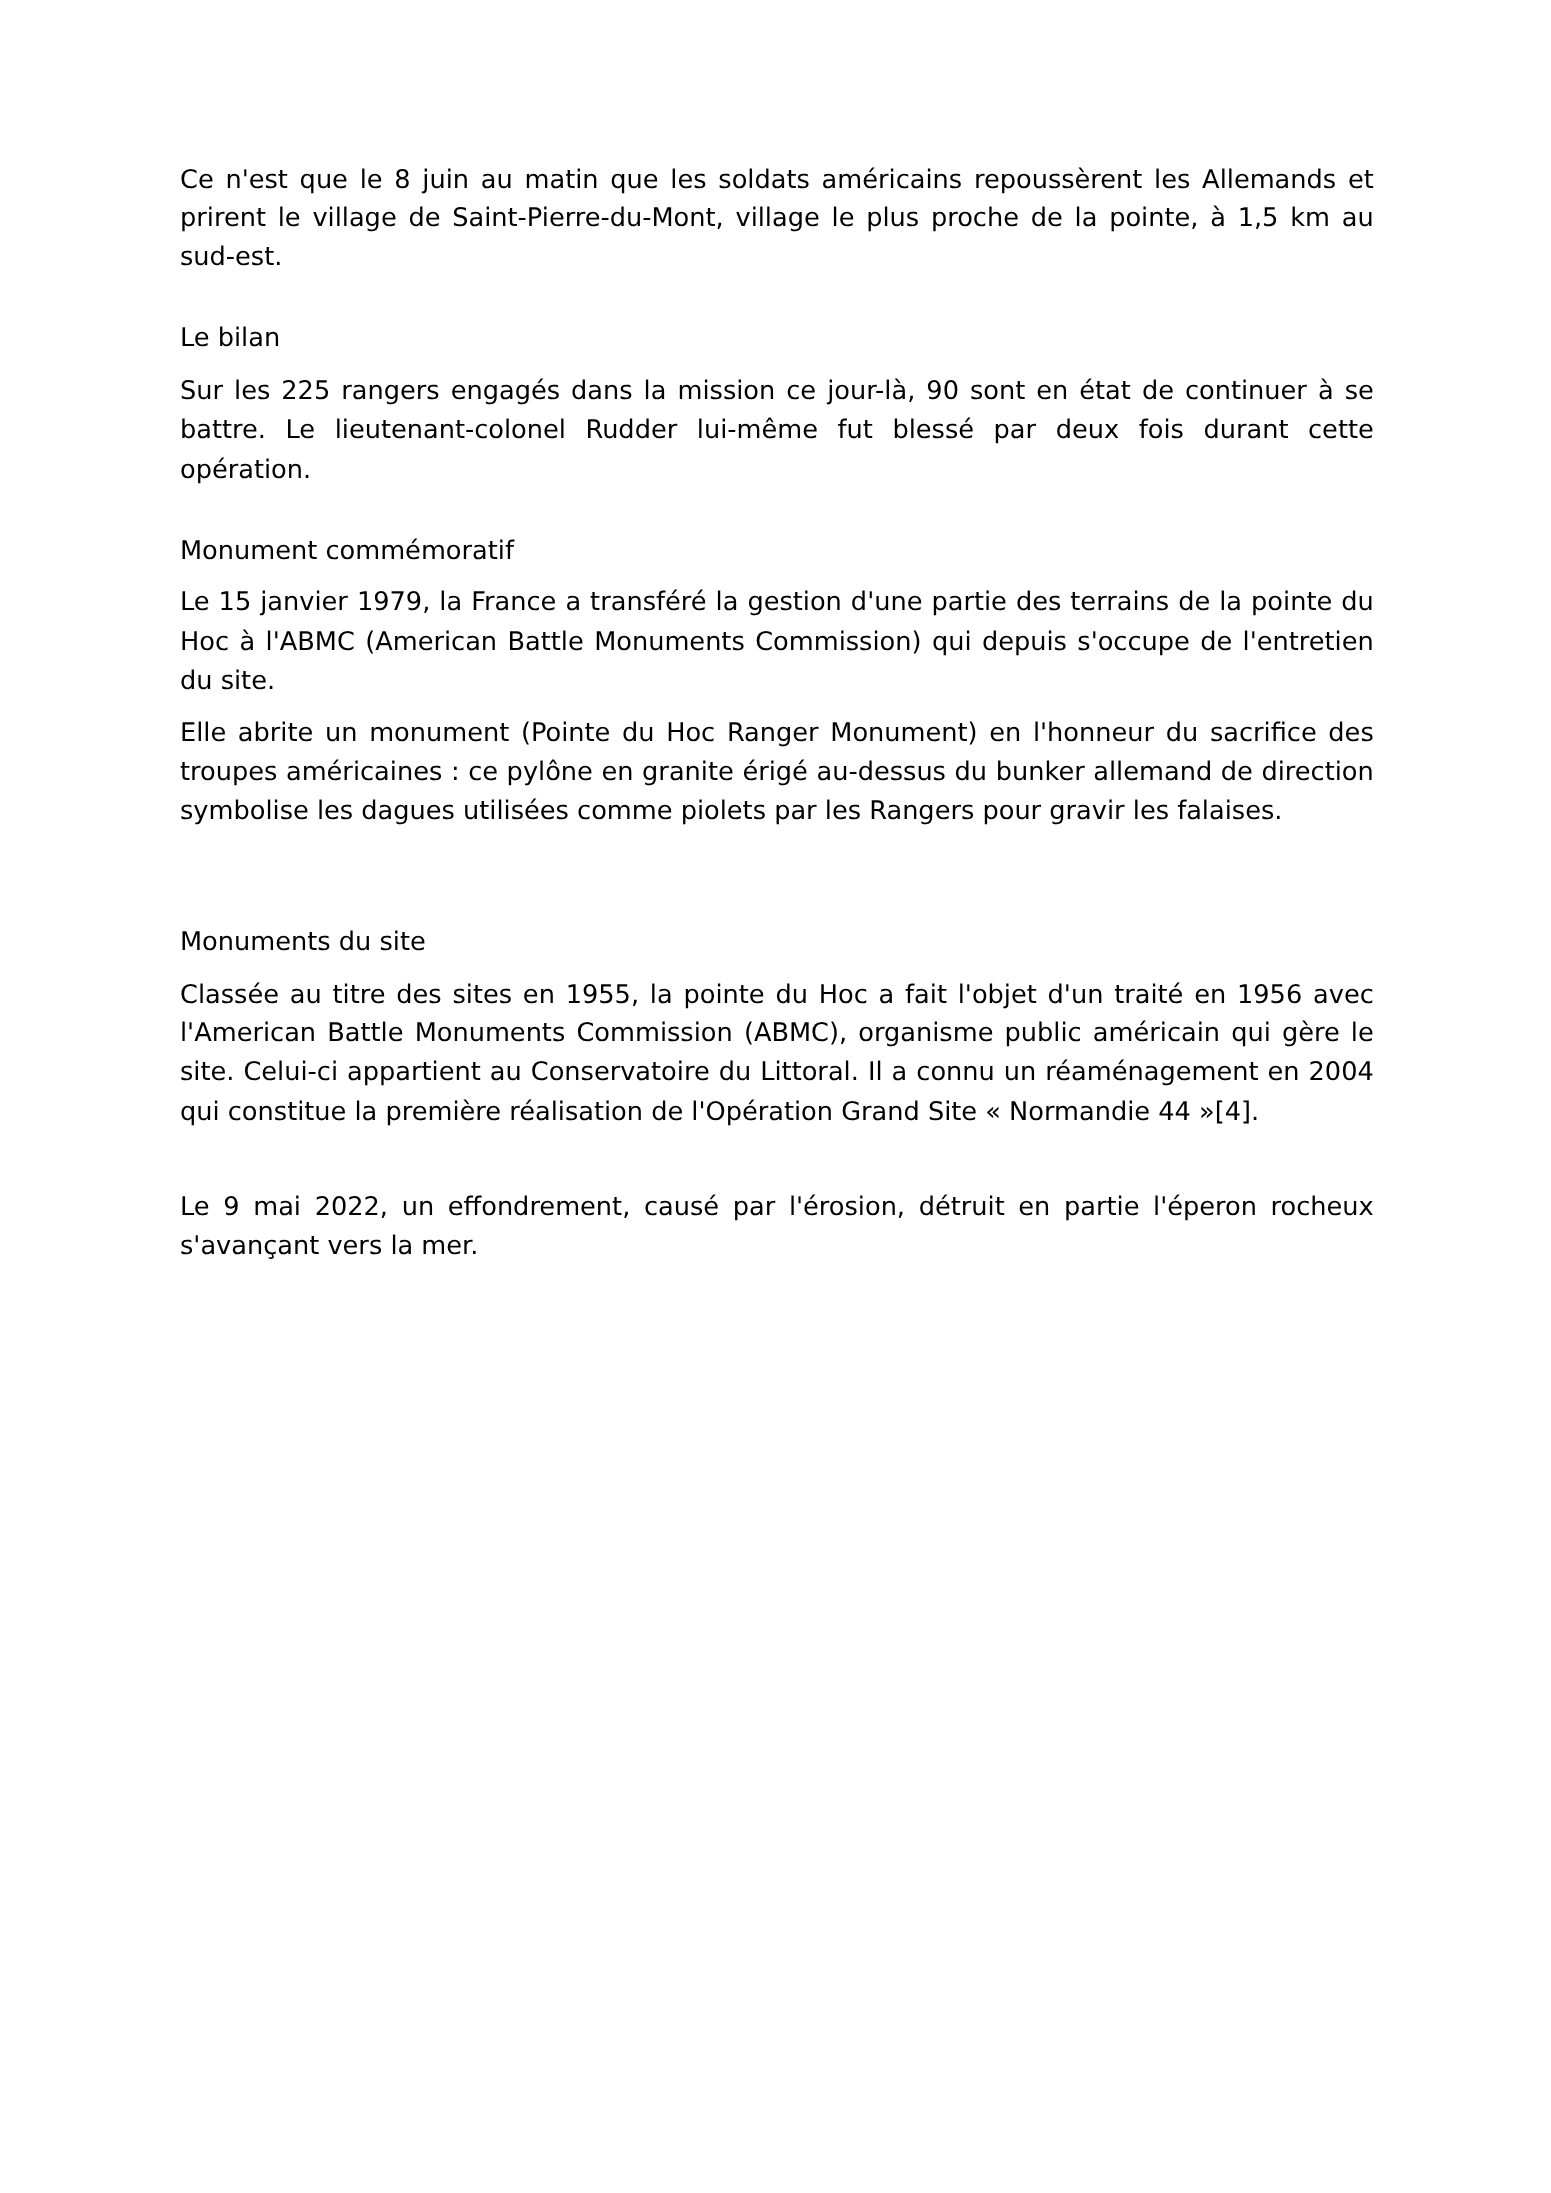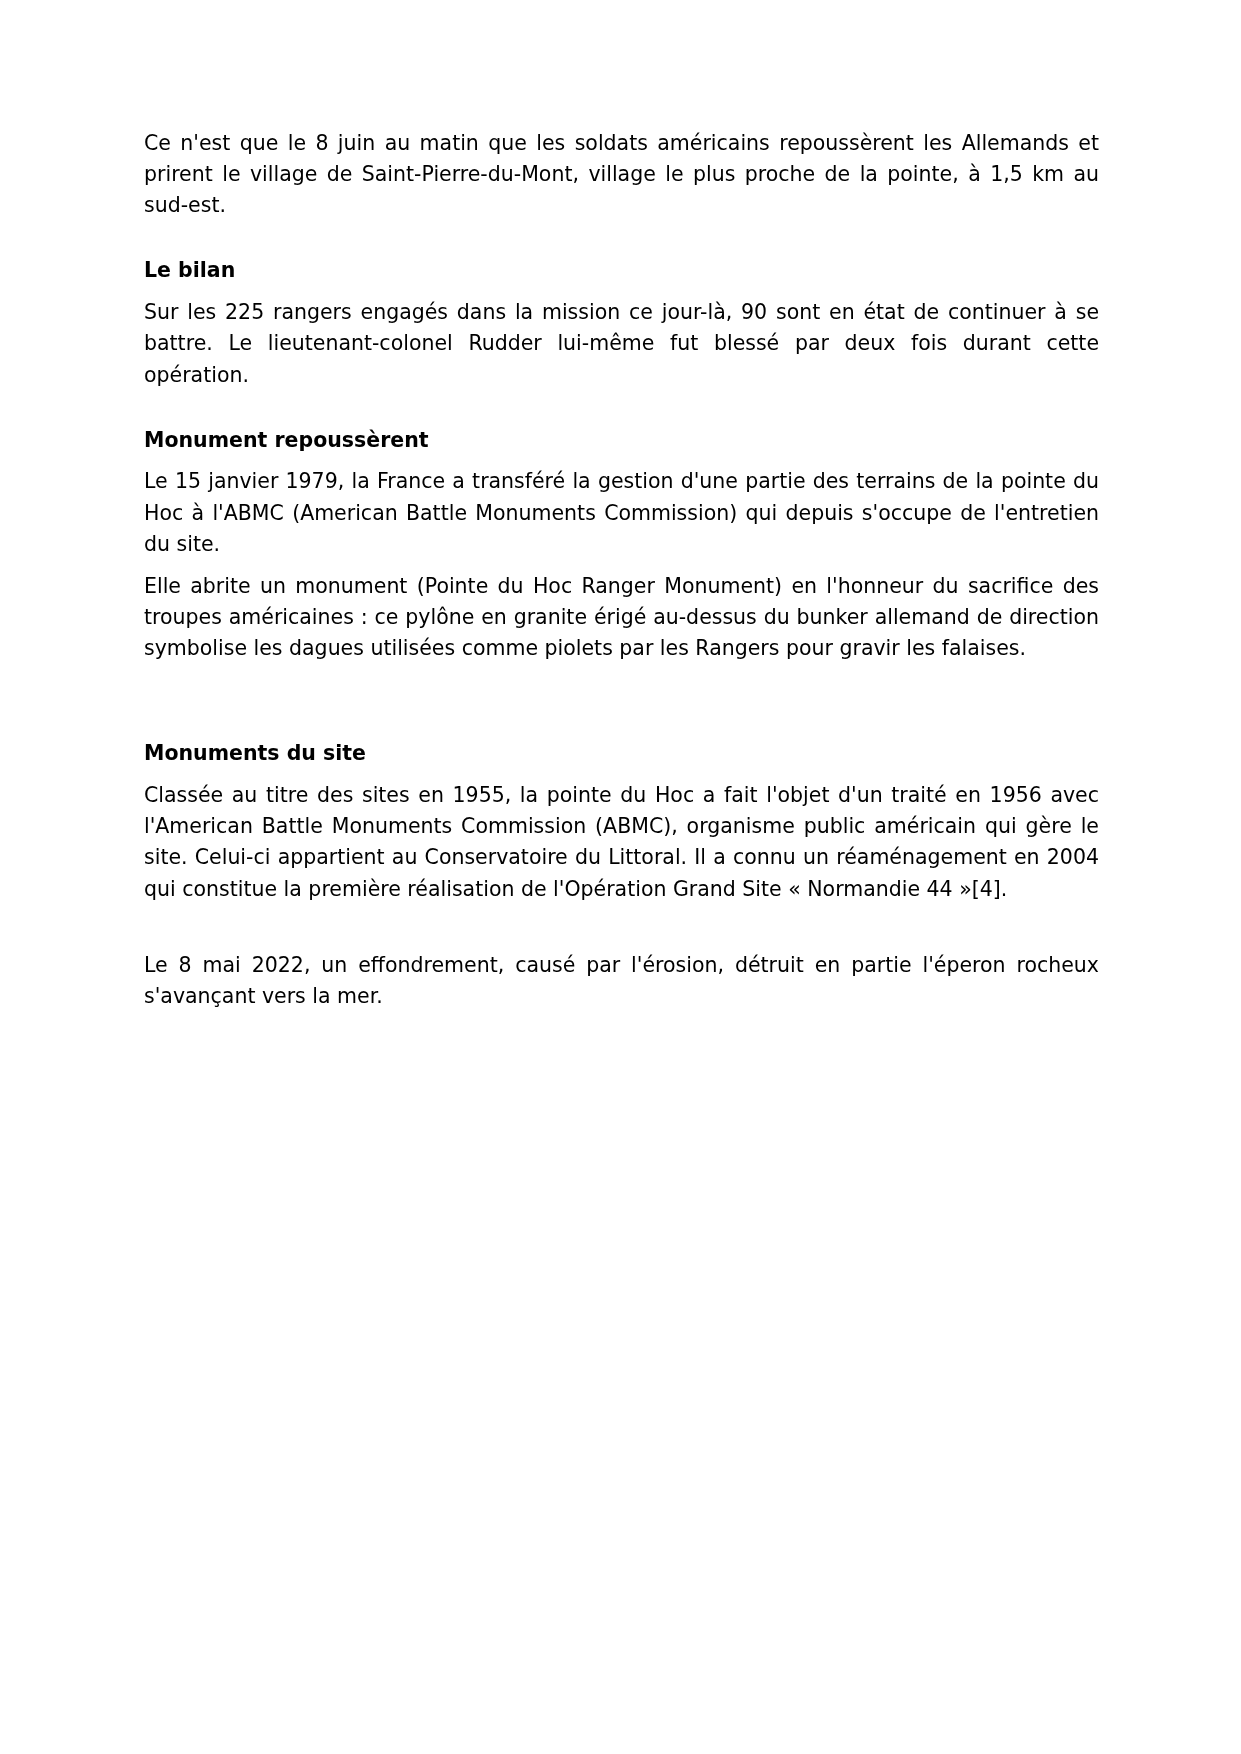--- a/index.html
+++ b/index.html
@@ -30,21 +30,21 @@
     line-height: 1.52;
     text-align: justify;
     text-justify: inter-word;
     color: #000000;
     font-weight: 400;
   }
   h2.heading {
     margin: 0;
     font-size: 20.5px;
     line-height: 1.5;
-    font-weight: bold;
+    font-weight: normal;
     color: #000000;
   }
   .gap-sm { height: 11px; }
   .gap-lg { height: 34px; }
   .gap-xl { height: 40px; }
 </style>
 </head>
 <body>
 
 <div class="page">
@@ -53,34 +53,34 @@
     <p class="para">Ce n'est que le 8 juin au matin que les soldats américains repoussèrent les Allemands et prirent le village de Saint-Pierre-du-Mont, village le plus proche de la pointe, à 1,5 km au sud-est.</p>
 
     <div class="gap-lg"></div>
 
     <h2 class="heading">Le bilan</h2>
     <div class="gap-sm"></div>
     <p class="para">Sur les 225 rangers engagés dans la mission ce jour-là, 90 sont en état de continuer à se battre. Le lieutenant-colonel Rudder lui-même fut blessé par deux fois durant cette opération.</p>
 
     <div class="gap-lg"></div>
 
-    <h2 class="heading">Monument repoussèrent</h2>
+    <h2 class="heading">Monument commémoratif</h2>
     <div class="gap-sm"></div>
     <p class="para">Le 15 janvier 1979, la France a transféré la gestion d'une partie des terrains de la pointe du Hoc à l'ABMC (American Battle Monuments Commission) qui depuis s'occupe de l'entretien du site.</p>
     <div class="gap-sm"></div>
     <p class="para">Elle abrite un monument (Pointe du Hoc Ranger Monument) en l'honneur du sacrifice des troupes américaines : ce pylône en granite érigé au-dessus du bunker allemand de direction symbolise les dagues utilisées comme piolets par les Rangers pour gravir les falaises.</p>
 
     <div class="gap-xl"></div>
 
 
     <div class="gap-lg"></div>
 
     <h2 class="heading">Monuments du site</h2>
     <div class="gap-sm"></div>
     <p class="para">Classée au titre des sites en 1955, la pointe du Hoc a fait l'objet d'un traité en 1956 avec l'American Battle Monuments Commission (ABMC), organisme public américain qui gère le site. Celui-ci appartient au Conservatoire du Littoral. Il a connu un réaménagement en 2004 qui constitue la première réalisation de l'Opération Grand Site « Normandie 44 »[4].</p>
 
     <div class="gap-lg"></div>
 
     <div class="gap-sm"></div>
-    <p class="para">Le 8 mai 2022, un effondrement, causé par l'érosion, détruit en partie l'éperon rocheux s'avançant vers la mer.</p>
+    <p class="para">Le 9 mai 2022, un effondrement, causé par l'érosion, détruit en partie l'éperon rocheux s'avançant vers la mer.</p>
 
   </div>
 </div>
 
 </body></html>

